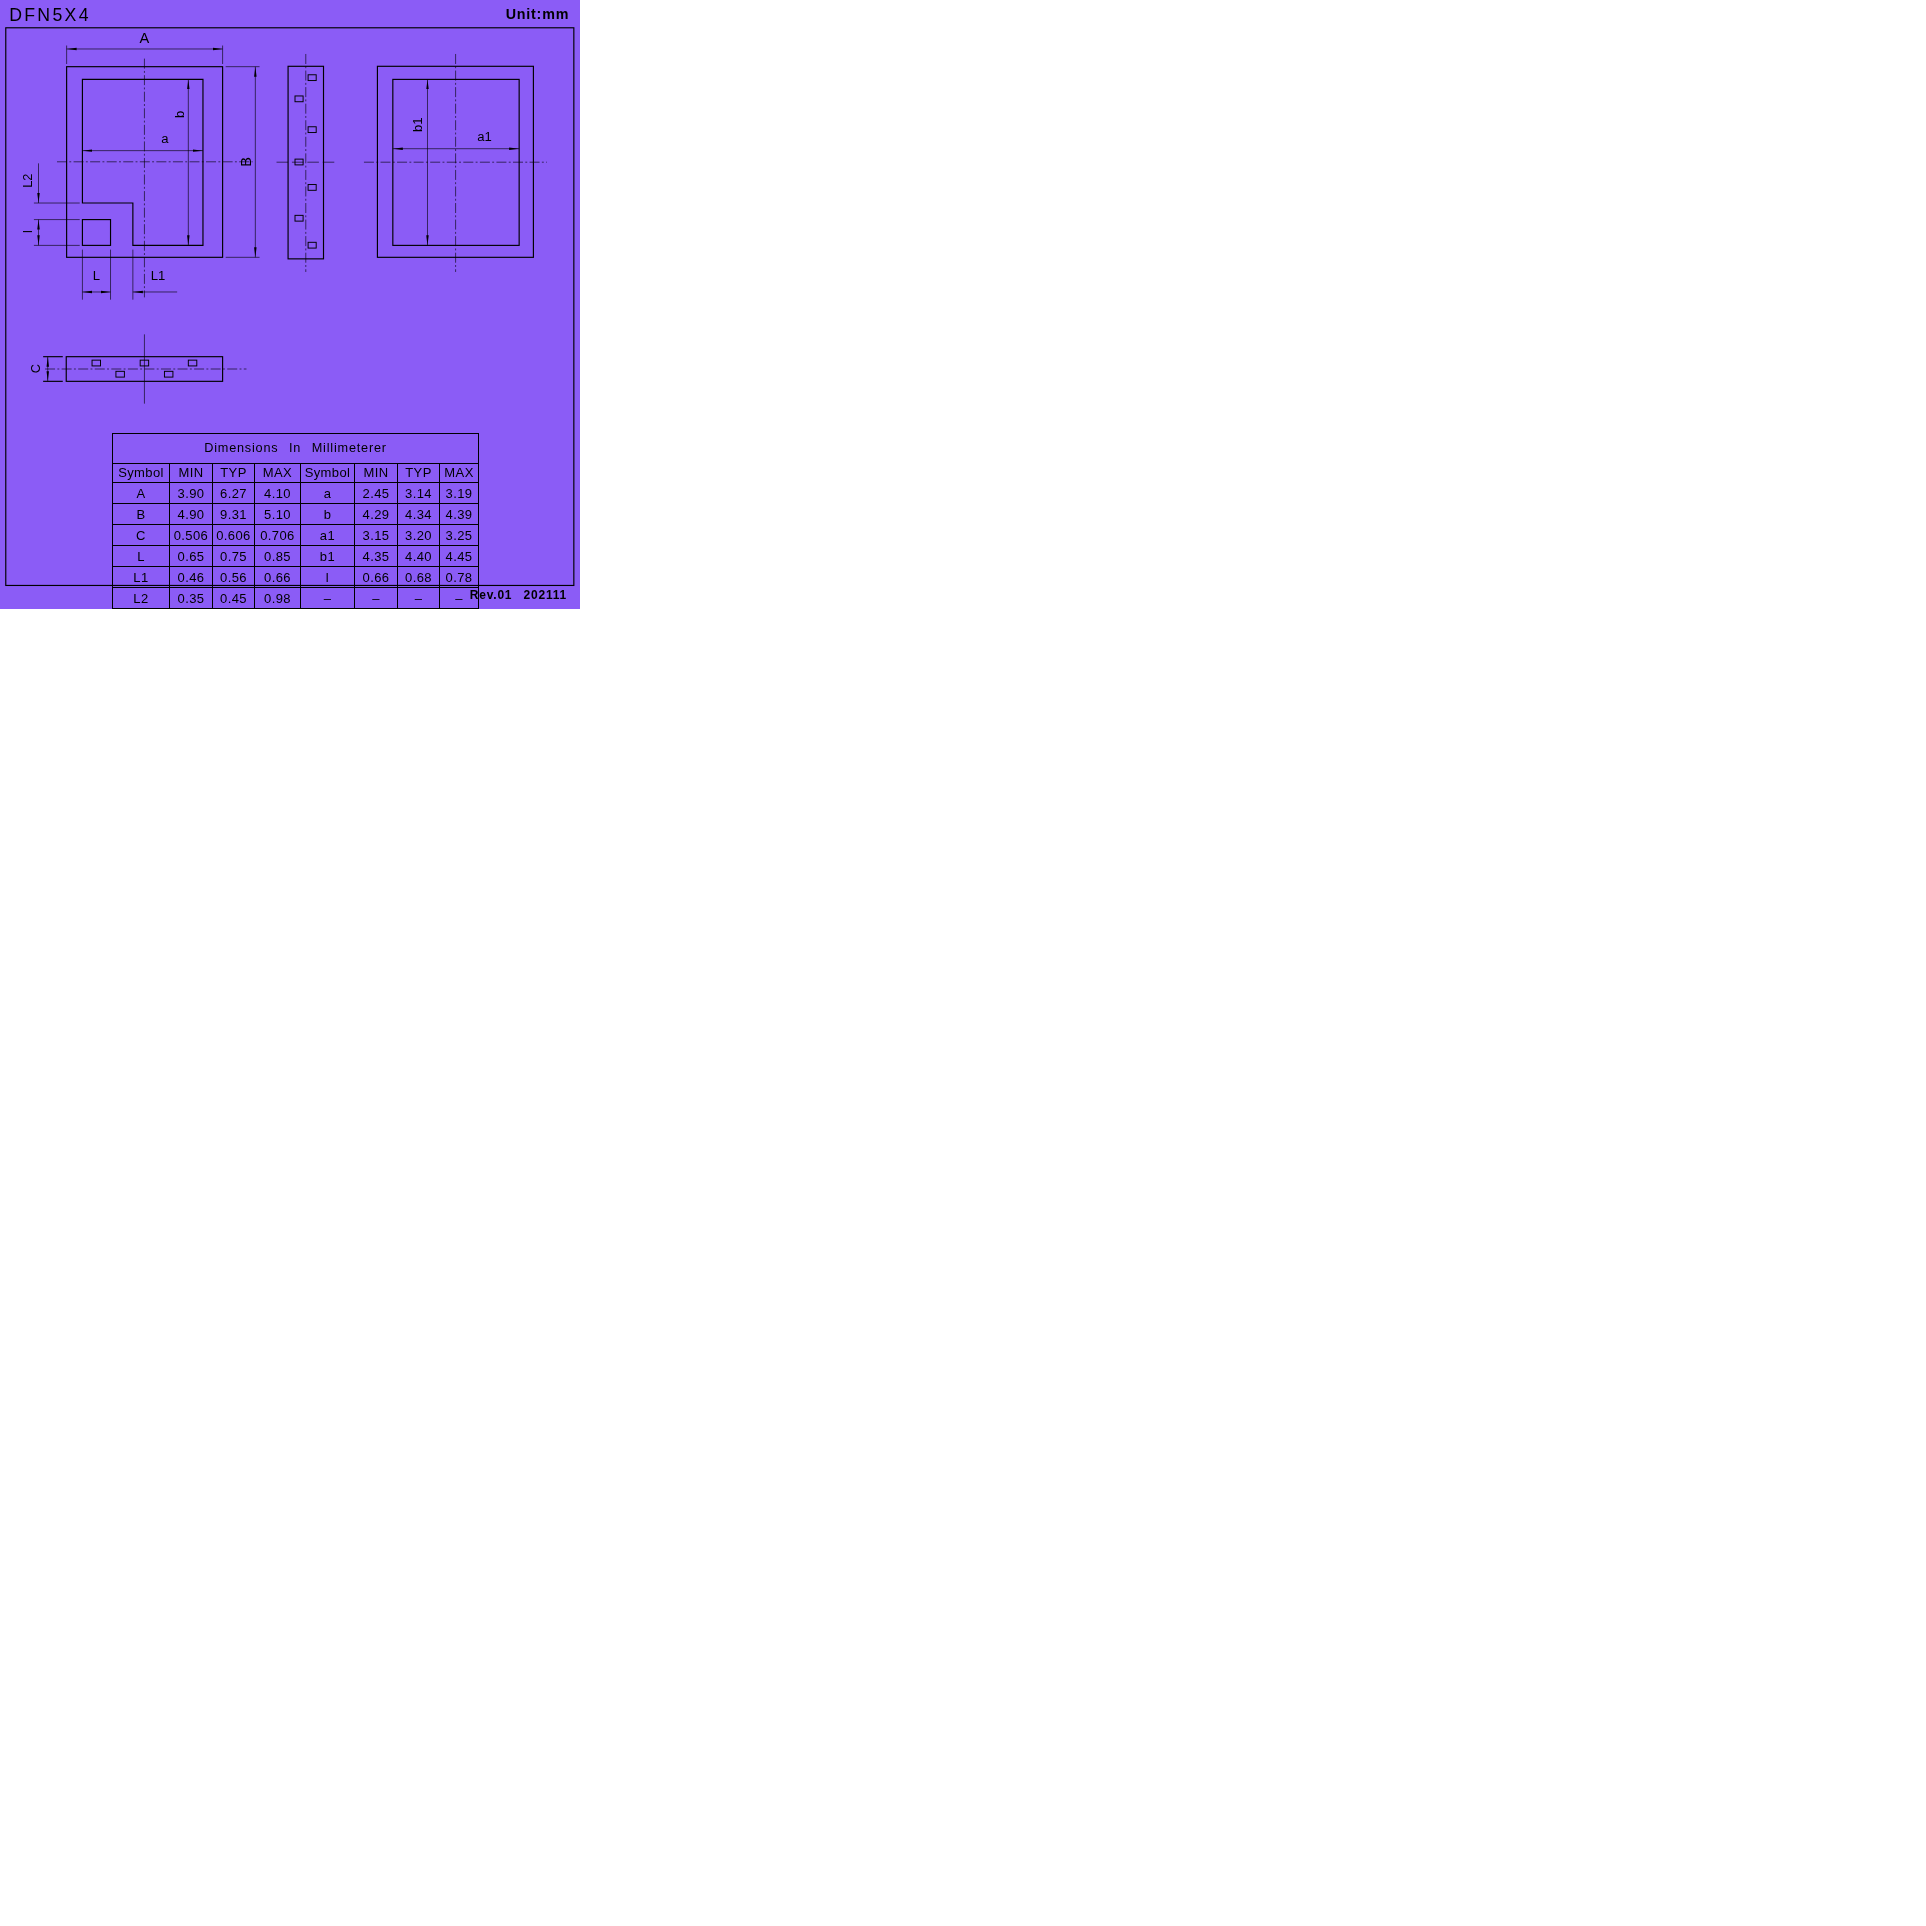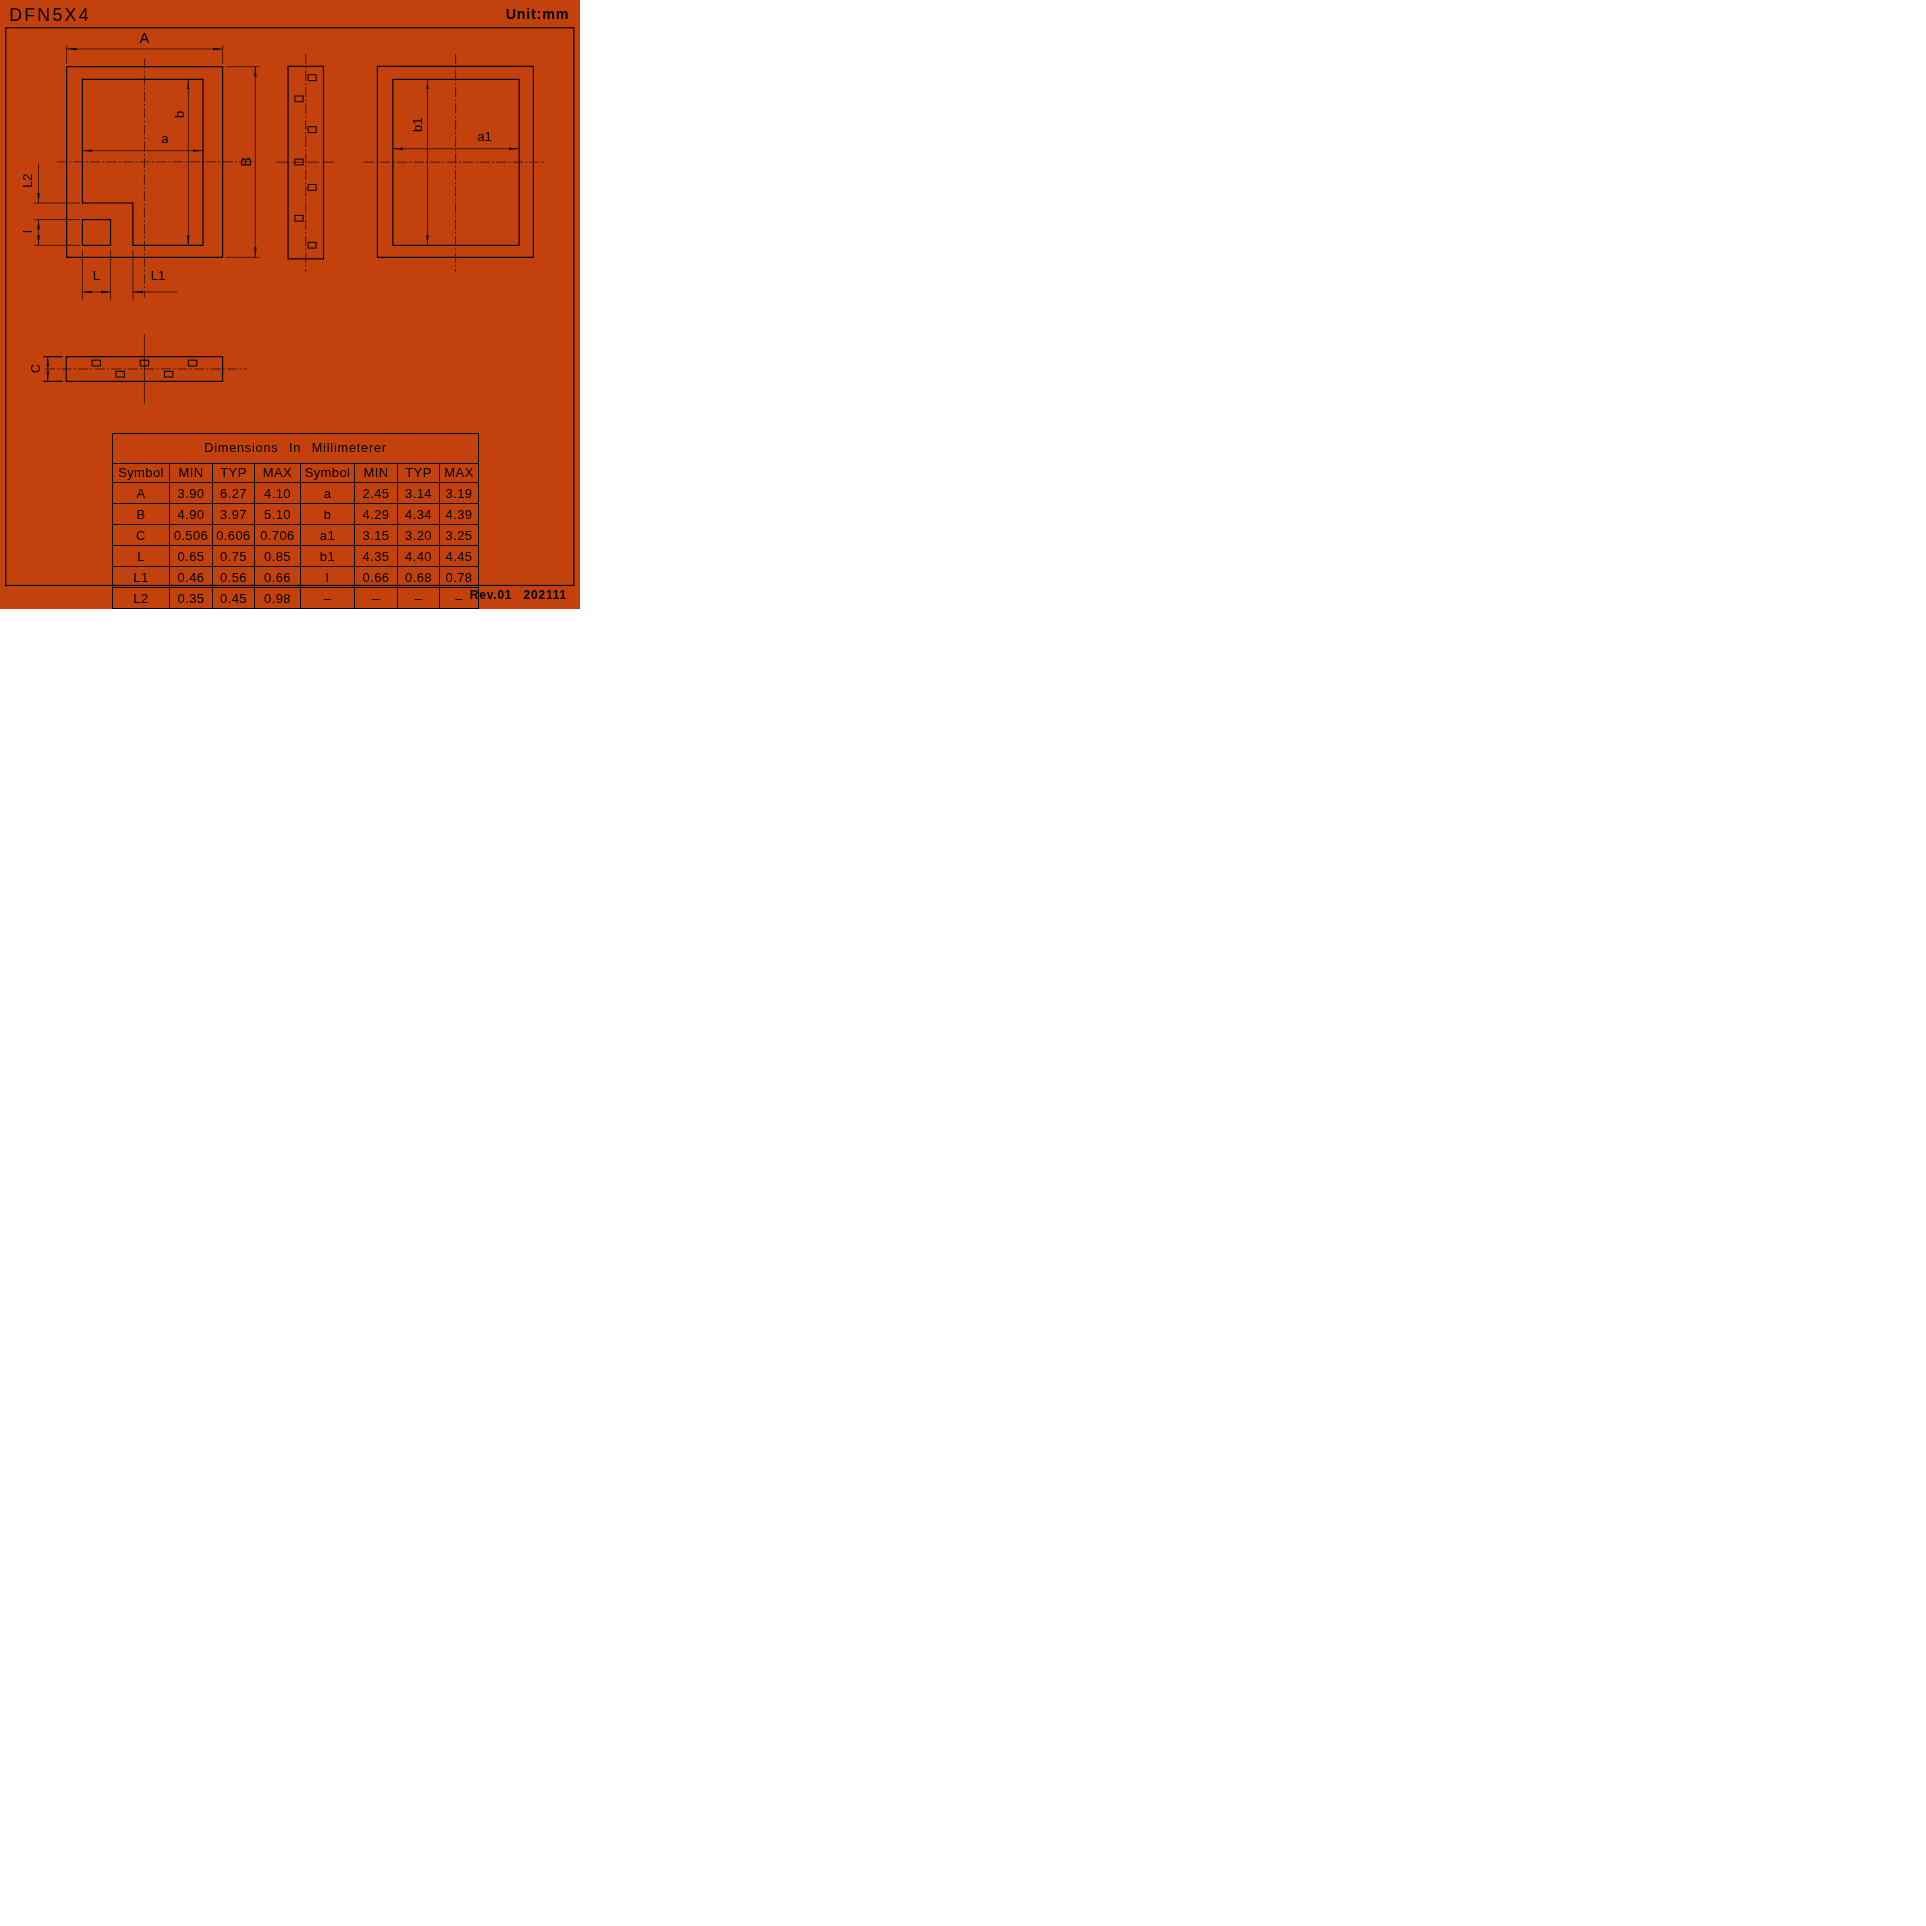--- a/index.html
+++ b/index.html
@@ -1,19 +1,19 @@
 <!DOCTYPE html>
 <html style="font-size:6.2px"><head>
 <meta charset="utf-8">
 <style>
   html,body{margin:0;padding:0;background:#ffffff;}
   .page{
     position:relative;
     width:580px;height:609px;
-    background:#c2410c;
+    background:#8b5cf6;
     font-family:"Liberation Sans", sans-serif;
     color:#000;
     overflow:hidden;
   }
   .hdr-left{
     position:absolute;left:9.2px;top:4.6px;
     font-size:17.7px;letter-spacing:2.3px;font-weight:400;
   }
   .hdr-right{
     position:absolute;right:10.8px;top:6.2px;
@@ -191,21 +191,21 @@
             <td>6.27</td>
             <td>4.10</td>
             <td>a</td>
             <td>2.45</td>
             <td>3.14</td>
             <td>3.19</td>
           </tr>
           <tr>
             <td>B</td>
             <td>4.90</td>
-            <td>3.97</td>
+            <td>9.31</td>
             <td>5.10</td>
             <td>b</td>
             <td>4.29</td>
             <td>4.34</td>
             <td>4.39</td>
           </tr>
           <tr>
             <td>C</td>
             <td>0.506</td>
             <td>0.606</td>

